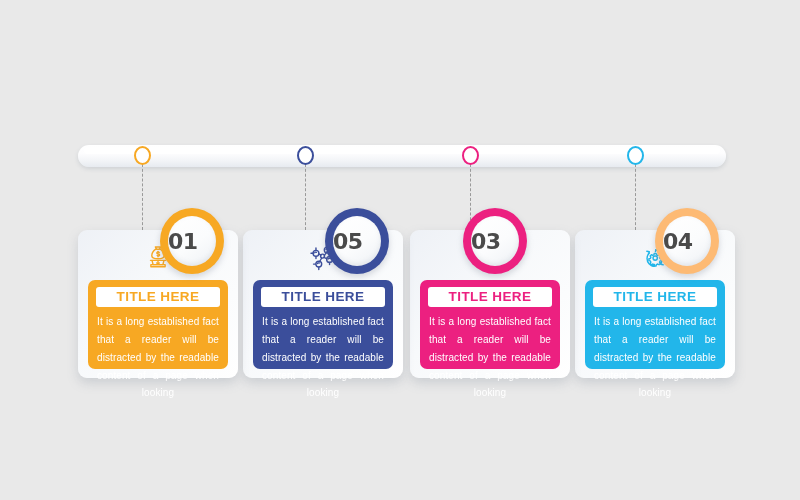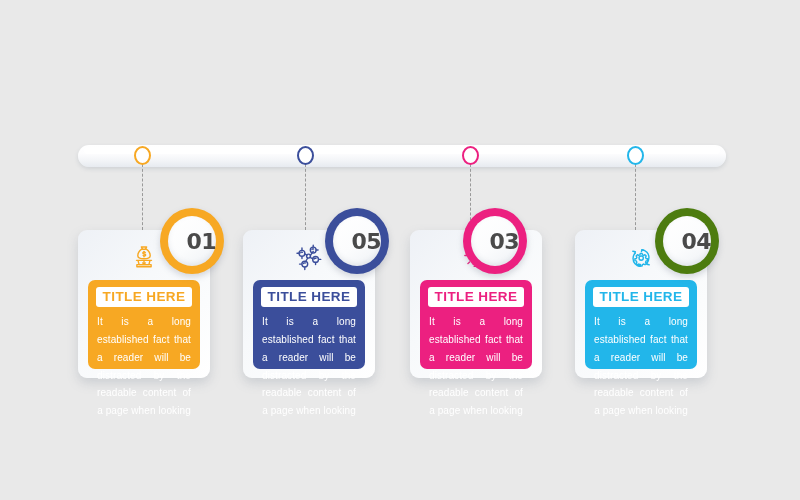--- a/index.html
+++ b/index.html
@@ -60,21 +60,21 @@
     background: #ffffff;
     box-sizing: border-box;
     border-width: 2.6px;
     border-style: solid;
     z-index: 4;
   }
 
   
   .card {
     position: absolute;
-    width: 132px;
+    width: 160px;
     height: 148px;
     border-radius: 9px;
     background: linear-gradient(135deg, #eef1f6 0%, #f7f9fb 42%, #ffffff 100%);
     box-shadow: 0 5px 11px rgba(120,130,145,0.26);
     z-index: 3;
   }
 
   .card-icon {
     position: absolute;
     left: 0;
@@ -132,21 +132,21 @@
     justify-content: center;
     box-shadow: 0 3px 6px rgba(110,120,135,0.28);
   }
   .badge-inner {
     width: 48px;
     height: 50px;
     border-radius: 50%;
     background: linear-gradient(145deg, #ffffff 0%, #fbfcfd 55%, #eef1f5 100%);
     display: flex;
     align-items: center;
-    justify-content: flex-end;
+    justify-content: flex-start;
     box-shadow: inset 0 -2px 5px rgba(140,150,165,0.18);
   }
   .badge-num {
     font-family: "DejaVu Sans", sans-serif;
     font-size: 22px;
     font-weight: bold;
     color: #4a4a4a;
     letter-spacing: -0.5px;
   }
 </style>
@@ -242,20 +242,20 @@
             <path d="M23 20.2l-.9 2.5 2.6.5M9 11.8l.9-2.5-2.6-.5"></path>
             <path d="M17.2 11.1l.3 1.5 1.4.6 1.3-.8 1.4 1.4-.8 1.3.6 1.4 1.5.3v2l-1.5.3-.6 1.4.8 1.3-1.4 1.4-1.3-.8-1.4.6-.3 1.5h-2l-.3-1.5-1.4-.6-1.3.8-1.4-1.4.8-1.3-.6-1.4-1.5-.3v-2l1.5-.3.6-1.4-.8-1.3 1.4-1.4 1.3.8 1.4-.6.3-1.5z"></path>
             <circle cx="16.2" cy="16.1" r="2.3"></circle>
           </svg>
         </div>
         <div class="content-block" style="background: rgb(34, 182, 234);">
           <div class="title-box" style="color: rgb(34, 182, 234);">TITLE HERE</div>
           <div class="body-text">It is a long established fact that a reader will be distracted by the readable content of a page when looking</div>
         </div>
       </div>
-      <div class="badge" style="left: 655px; top: 208px; background: #4d7c0f; z-index: 17;">
+      <div class="badge" style="left: 655px; top: 208px; background: #fdba74; z-index: 17;">
         <div class="badge-inner">
           <span class="badge-num">04</span>
         </div>
       </div>
     </div>
 
 </div>
 
 </body></html>

